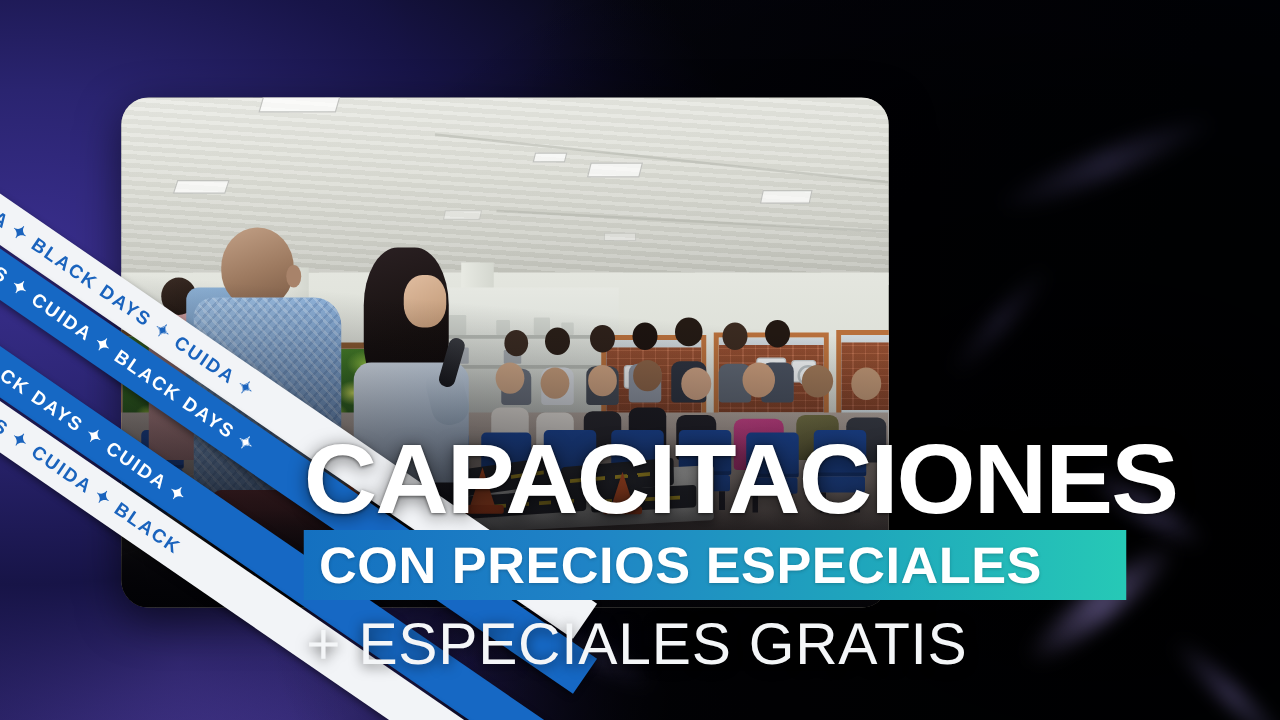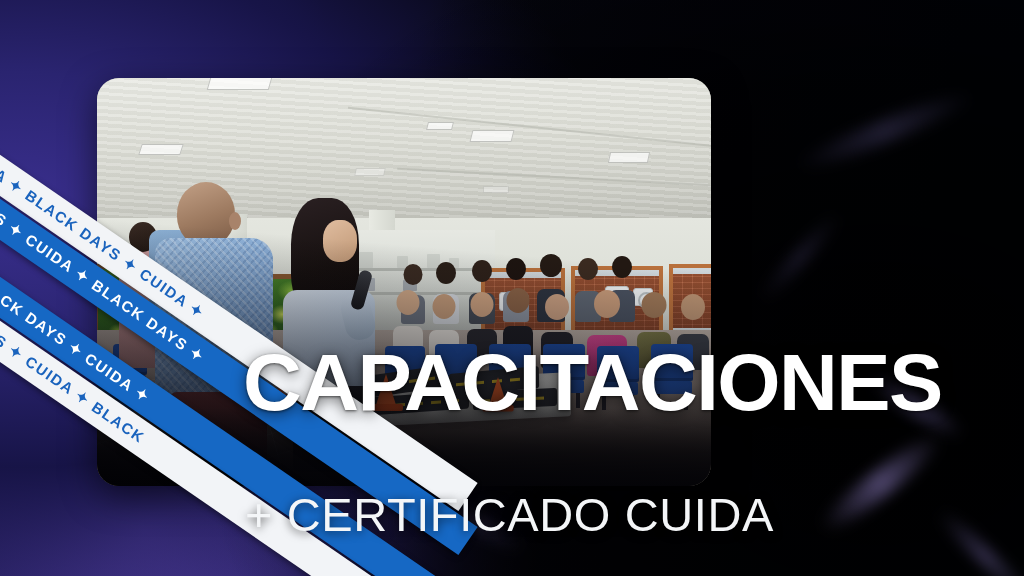--- a/index.html
+++ b/index.html
@@ -503,16 +503,19 @@
     <div class="ribbon rb-blue r3">
       <span>DAYS  ✦  CUIDA  ✦  BLACK DAYS  ✦  CUIDA  ✦  BLACK DAYS  ✦  CUIDA  ✦</span>
     </div>
     <div class="ribbon rb-white r4">
       <span>CUIDA  ✦  BLACK DAYS  ✦  CUIDA  ✦  BLACK DAYS  ✦  CUIDA  ✦  BLACK</span>
     </div>
   </div>
 
   <div class="headline">CAPACITACIONES</div>
 
-
-  <div class="tagline">+ CERTIFICADO  CUIDA</div>
+  <div class="subbar">
+    <div class="sb-txt">CON PRECIOS ESPECIALES</div>
+  </div>
+
+  <div class="tagline">+ ESPECIALES  GRATIS</div>
 
 </div>
 
 </body></html>

